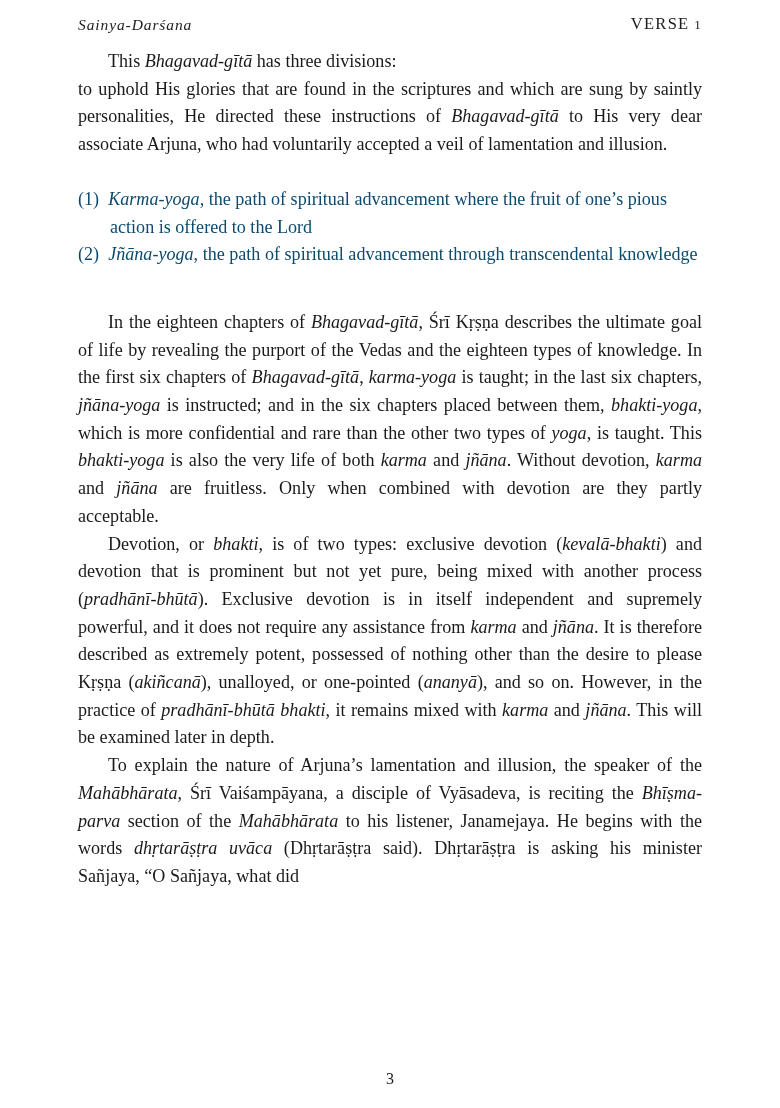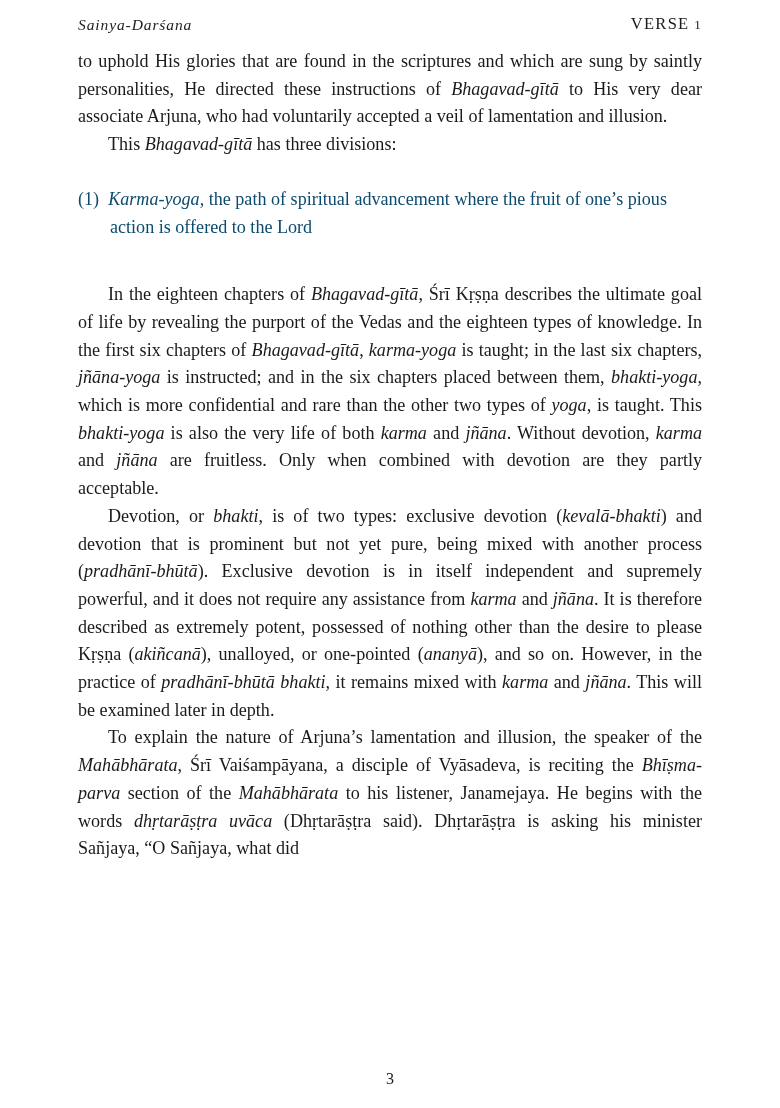--- a/index.html
+++ b/index.html
@@ -116,30 +116,34 @@
 
   <div class="running-head">
     <span class="rh-left">Sainya-Darśana</span>
     <span class="rh-right">
       <span class="cap">Verse</span><span>&nbsp;</span><span class="osf">1</span>
     </span>
   </div>
 
   <div class="textblock">
 
+    <p class="para indent">This <i>Bhagavad-gītā</i> has three divisions:</p>
+
     <p class="para noindent">to uphold His glories that are found in the scriptures and which are sung by saintly personalities, He directed these instructions of <i>Bhagavad-gītā</i> to His very dear associate Arjuna, who had voluntarily accepted a veil of lamentation and illusion.</p>
-
-    <p class="para indent">This <i>Bhagavad-gītā</i> has three divisions:</p>
 
     <div class="listgap-top"></div>
 
     <ol class="divisions">
       <li>
         <span class="num">(1)</span>
         <span>&nbsp;</span><span><i>Karma-yoga</i>, the path of spiritual advancement where the fruit of one’s pious action is offered to the Lord</span>
+      </li>
+      <li>
+        <span class="num">(2)</span>
+        <span>&nbsp;</span><span><i>Jñāna-yoga</i>, the path of spiritual advancement through transcendental knowledge</span>
       </li>
     </ol>
 
     <div class="listgap-bottom"></div>
 
     <p class="para indent">In the eighteen chapters of <i>Bhagavad-gītā</i>, Śrī Kṛṣṇa describes the ultimate goal of life by revealing the purport of the Vedas and the eighteen types of knowledge. In the first six chapters of <i>Bhagavad-gītā</i>, <i>karma-yoga</i> is taught; in the last six chapters, <i>jñāna-yoga</i> is instructed; and in the six chapters placed between them, <i>bhakti-yoga</i>, which is more confidential and rare than the other two types of <i>yoga</i>, is taught. This <i>bhakti-yoga</i> is also the very life of both <i>karma</i> and <i>jñāna</i>. Without devotion, <i>karma</i> and <i>jñāna</i> are fruitless. Only when combined with devotion are they partly acceptable.</p>
 
     <p class="para indent">Devotion, or <i>bhakti</i>, is of two types: exclusive devotion (<i>kevalā-bhakti</i>) and devotion that is prominent but not yet pure, being mixed with another process (<i>pradhānī-bhūtā</i>). Exclusive devotion is in itself independent and supremely powerful, and it does not require any assistance from <i>karma</i> and <i>jñāna</i>. It is therefore described as extremely potent, possessed of nothing other than the desire to please Kṛṣṇa (<i>akiñcanā</i>), unalloyed, or one-pointed (<i>ananyā</i>), and so on. However, in the practice of <i>pradhānī-bhūtā bhakti</i>, it remains mixed with <i>karma</i> and <i>jñāna</i>. This will be examined later in depth.</p>
 
     <p class="para indent">To explain the nature of Arjuna’s lamentation and illusion, the speaker of the <i>Mahābhārata</i>, Śrī Vaiśampāyana, a disciple of Vyāsadeva, is reciting the <i>Bhīṣma-parva</i> section of the <i>Mahābhārata</i> to his listener, Janamejaya. He begins with the words <i>dhṛtarāṣṭra uvāca</i> (Dhṛtarāṣṭra said). Dhṛtarāṣṭra is asking his minister Sañjaya, “O Sañjaya, what did</p>

